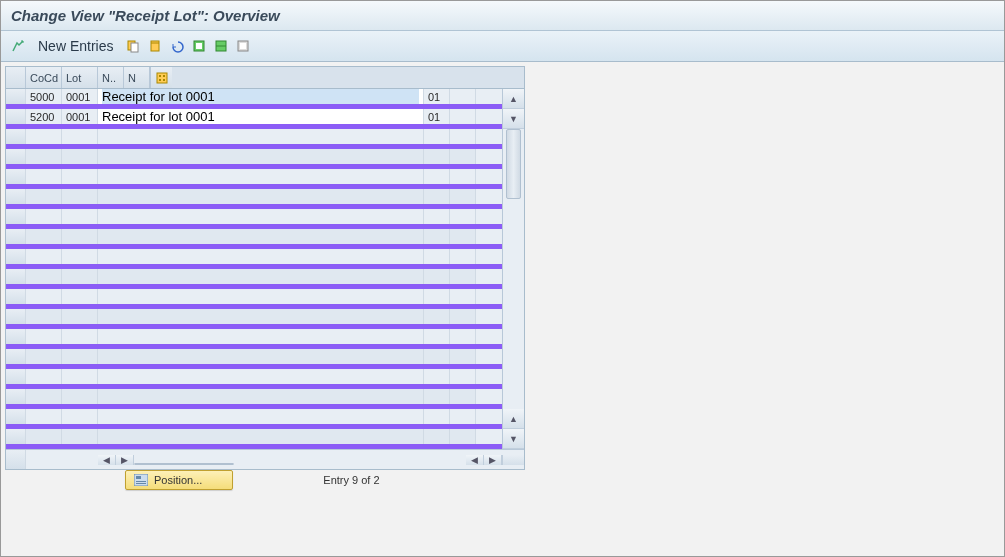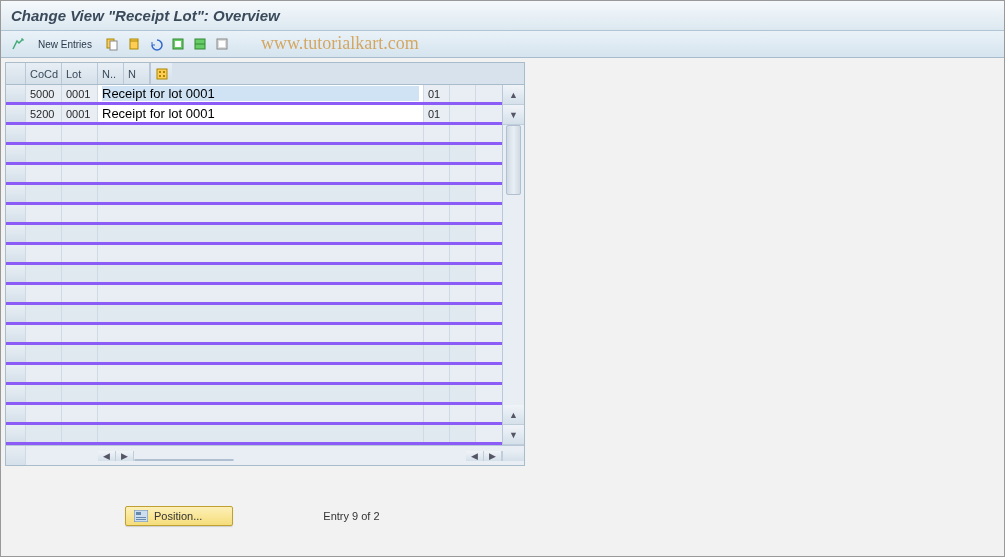--- a/index.html
+++ b/index.html
@@ -37,21 +37,21 @@
       height: 18px;
       display: inline-flex;
       align-items: center;
       justify-content: center;
       border: 1px solid transparent;
       border-radius: 2px;
       cursor: pointer;
     }
     .new-entries-btn {
       padding: 2px 6px;
-      font-size: 10px;
+      font-size: 14px;
       color: #2a3a4a;
       cursor: pointer;
       border: 1px solid transparent;
       border-radius: 2px;
     }
     .watermark {
       position: absolute;
       left: 260px;
       top: 2px;
       font-size: 18px;
@@ -99,21 +99,21 @@
       justify-content: center;
       background: linear-gradient(to bottom, #e8eef4 0%, #d5e0ea 100%);
     }
     .grid-body {
       display: flex;
     }
     .rows-wrap { flex: 1; }
     .grid-row {
       display: flex;
       height: 20px;
-      border-bottom: 3px solid #8b5cf6;
+      border-bottom: 5px solid #8b5cf6;
     }
     .grid-row .cell {
       border-right: 1px solid #d0dae4;
       padding: 2px 4px;
       font-size: 11px;
       color: #2a2a2a;
       background: #e8eef4;
       display: flex;
       align-items: center;
     }
@@ -173,21 +173,20 @@
       border-right:1px solid #c0cedc;
     }
     .grid-footer .htrack{ flex:1; background:#e8eef4; position:relative; height:100%;}
     .grid-footer .hthumb{
       position:absolute; top:3px; bottom:3px; left:0; width:100px;
       background: linear-gradient(to bottom, #d0dae4, #e8eef4, #d0dae4);
       border:1px solid #b0c0d0; border-radius:2px;
     }
     .grid-footer .right-btns{display:flex;}
     .bottom-bar {
-      margin-top: 40px;
       padding-left: 120px;
       display:flex;
       align-items:center;
       gap: 90px;
     }
     .position-btn {
       display:inline-flex;
       align-items:center;
       gap:6px;
       background: linear-gradient(to bottom, #fdf0b8 0%, #f5dd7a 100%);
@@ -246,21 +245,20 @@
         <rect x="2" y="2" width="10" height="10" fill="#6c6" stroke="#383"></rect>
         <line x1="2" y1="7" x2="12" y2="7" stroke="#383"></line>
       </svg>
   </span>
   <span class="tb-icon">
     <svg width="14" height="14">
         <rect x="2" y="2" width="10" height="10" fill="#ddd" stroke="#888"></rect>
         <rect x="4" y="4" width="6" height="6" fill="#fff"></rect>
       </svg>
   </span>
-  <span class="watermark">www.tutorialkart.com</span>
 </div>
 
 <div class="content-area">
   <div class="grid-wrap">
     <div class="grid-header">
       <div class="cell sel-col"></div>
       <div class="cell cocd-col">CoCd</div>
       <div class="cell lot-col">Lot</div>
       <div class="cell n1-col">N..</div>
       <div class="cell n2-col">N</div>

